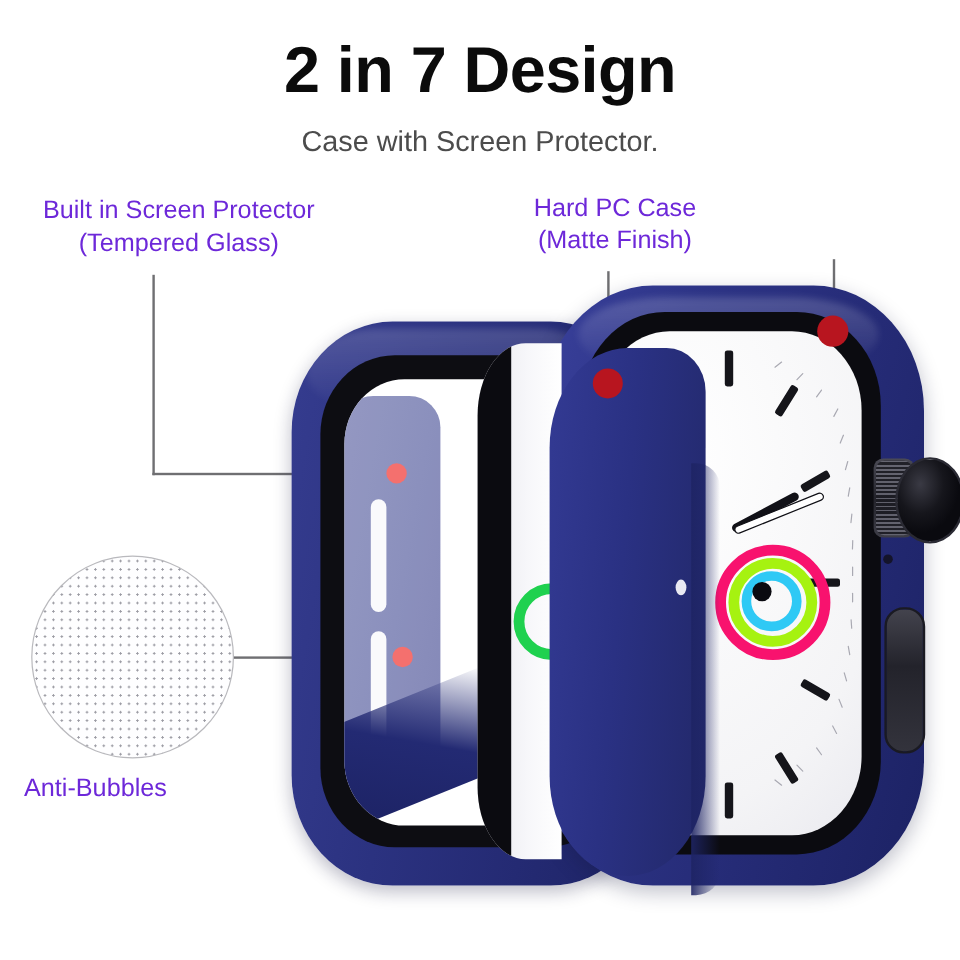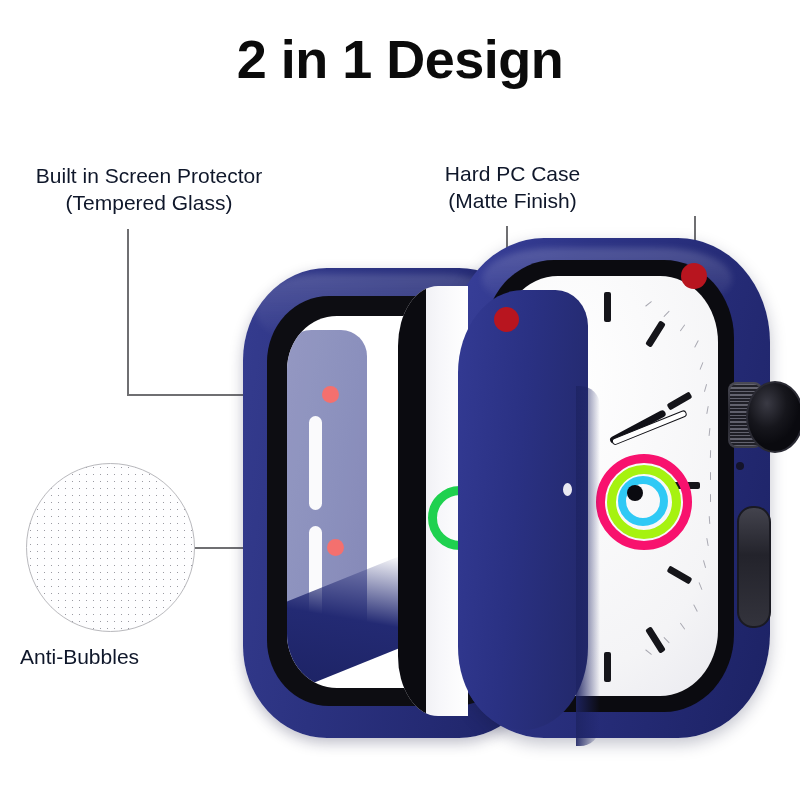--- a/index.html
+++ b/index.html
@@ -22,21 +22,21 @@
   .subtitle{
     position:absolute;left:0;top:105px;width:800px;
     text-align:center;
     font-size:24px;font-weight:400;color:#4c4c4c;
     line-height:1.2;
   }
 
   
   .callout{
     position:absolute;
-    font-size:21px;color:#0f172a;line-height:1.28;
+    font-size:21px;color:#6d28d9;line-height:1.28;
     text-align:center;white-space:pre-line;
   }
   #lbl-screen-protector{left:4px;top:163px;width:290px;}
   #lbl-hard-case{left:420px;top:161px;width:185px;}
   #lbl-antifinger{left:608px;top:152px;width:190px;}
   #lbl-antibubbles{left:20px;top:644px;width:200px;text-align:left;font-size:21px;}
 
   
   .conn{position:absolute;background:#6f6f72;}
   .conn.v{width:1.6px;}
@@ -236,21 +236,22 @@
   #mic-dot{
     position:absolute;left:296px;top:232px;width:8px;height:8px;
     background:#14142a;border-radius:50%;
   }
 </style>
 </head>
 <body>
 
 <div id="stage">
 
-  <div class="title">2 in 1 Design</div>
+  <div class="title">2 in 7 Design</div>
+  <div class="subtitle">Case with Screen Protector.</div>
 
   <div class="callout" id="lbl-screen-protector">Built in Screen Protector
 (Tempered Glass)</div>
 
   <div class="callout" id="lbl-hard-case">Hard PC Case
 (Matte Finish)</div>
 
 
   <div class="callout" id="lbl-antibubbles">Anti-Bubbles</div>
 

